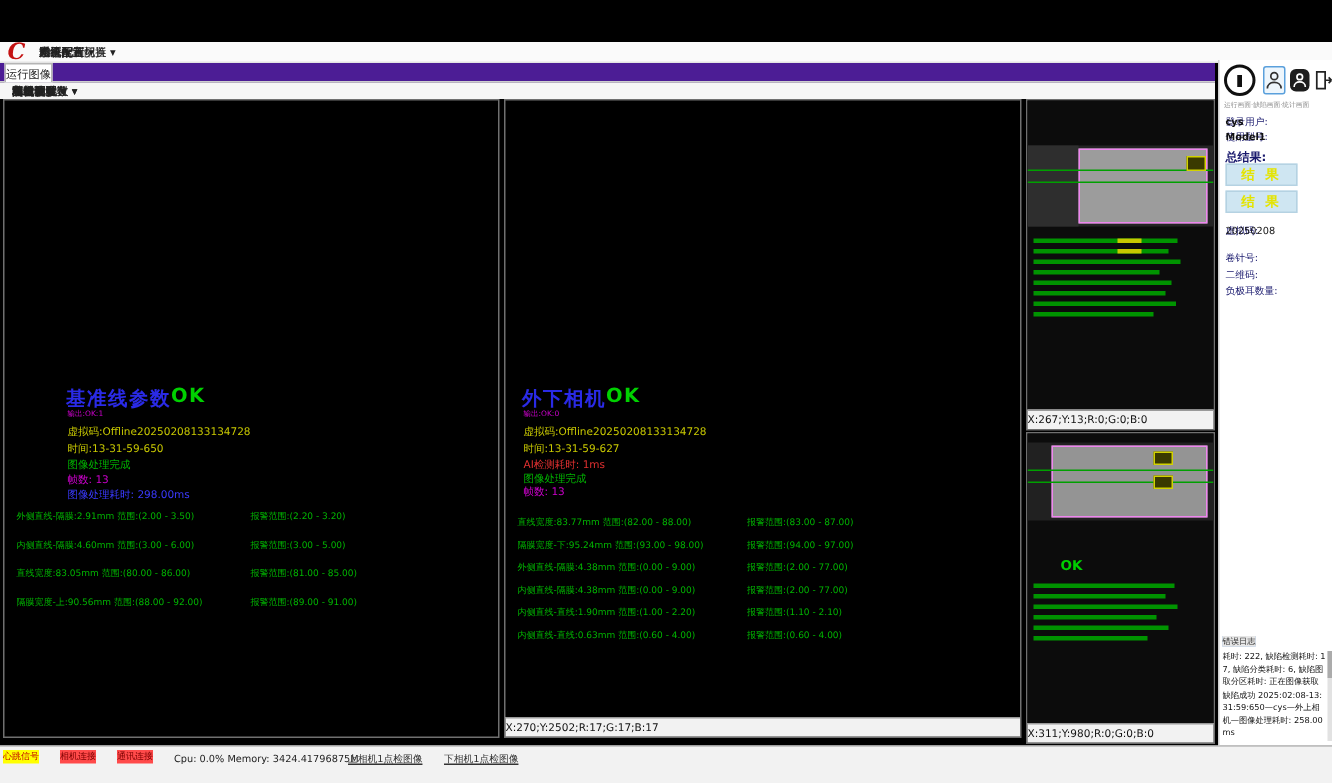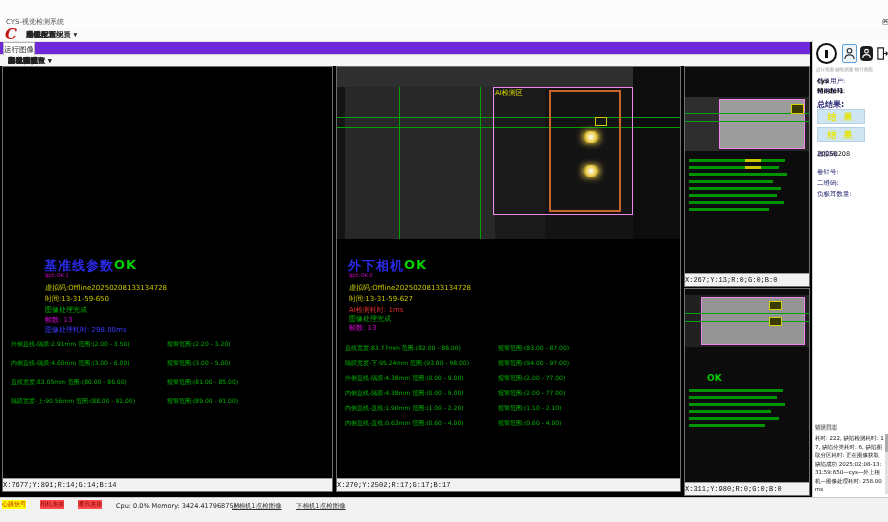--- a/index.html
+++ b/index.html
@@ -10,35 +10,35 @@
   
   .titlebar{left:0;top:0;width:888px;height:28px;background:#fcfcfc;}
   .win-title{left:6px;top:17px;font-size:7px;color:#555;white-space:nowrap;}
   .wincontrols{right:6px;top:17px;display:flex;position:absolute;gap:11px;font-size:8px;color:#666;}
   .wincontrols span{position:static;cursor:default;}
   .menubar{left:0;top:28px;width:888px;height:14px;background:#fafafa;border-bottom:1px solid #e4e4e4;}
   .logo{left:5px;top:-3px;font-size:15px;font-weight:bold;font-style:italic;color:#c41212;
         font-family:"DejaVu Serif",serif;}
   .menu-items{left:26px;top:0;height:14px;display:flex;position:absolute;gap:9px;align-items:center;}
   .menu-items span{position:static;font-size:7.5px;color:#222;white-space:nowrap;cursor:default;}
-  .tabrow{left:0;top:42px;width:810px;height:13px;background:#6d28d9;border-bottom:1px solid #cfcfcf;}
+  .tabrow{left:0;top:42px;width:810px;height:13px;background:#4c1d95;border-bottom:1px solid #cfcfcf;}
   .tab{left:3px;top:0;height:13px;padding:0 7px;background:#fff;border:1px solid #b5b5b5;border-bottom:none;
        font-size:7.5px;line-height:13px;color:#222;white-space:nowrap;}
   .toolbar{left:0;top:55px;width:810px;height:11px;background:#f6f6f6;}
   .tool-items{left:8px;top:0;height:11px;display:flex;position:absolute;gap:8px;align-items:center;}
   .tool-items span{position:static;font-size:7.5px;color:#222;white-space:nowrap;cursor:default;}
 
   
   .panel{background:#000;border:1px solid #707070;}
   #panel-left{left:2px;top:66px;width:331px;height:426px;}
   #panel-mid{left:336px;top:66px;width:345px;height:426px;}
   #panel-st{left:684px;top:66px;width:126px;height:221px;}
   #panel-sb{left:684px;top:288px;width:126px;height:208px;}
   .coordbar{left:0;bottom:0;width:100%;height:13px;background:#f2f2f2;border-top:1px solid #9a9a9a;
-            color:#111;font-size:7px;line-height:12px;padding-left:3px;white-space:nowrap;font-family:Liberation Mono, monospace;}
+            color:#111;font-size:7px;line-height:12px;padding-left:3px;white-space:nowrap;}
 
   .photo{left:0;top:0;overflow:hidden;background:#131313;}
   #photoL{width:329px;height:172px;}
   #photoM{width:343px;height:172px;background:#141414;}
   .gline{height:1px;background:#00a000;}
   .yline{height:1px;background:#a9a900;}
   .vline{width:1px;background:#00a000;}
   .overlay-yellow{color:#d6d600;font-size:7px;white-space:nowrap;}
   .blue-label{color:#5050ff;font-size:7px;background:rgba(10,10,60,.55);border:1px solid #3333cc;
               padding:0 1px;white-space:nowrap;}
@@ -94,28 +94,20 @@
   .badge-yellow{background:#ffff00;color:#c00000;}
   .badge-red{background:#ff4a4a;color:#7c0000;}
   .sb-text{top:4px;font-size:6.5px;color:#222;white-space:nowrap;}
   .sb-link{text-decoration:underline;color:#333;cursor:default;}
 </style>
 </head>
 <body>
 
 <div id="app">
 
-  <div class="titlebar">
-    <span class="win-title">CYS-视觉检测系统</span>
-    <div class="wincontrols">
-      <span>—</span>
-      <span>▢</span>
-      <span>✕</span>
-    </div>
-  </div>
 
   <div class="menubar">
     <span class="logo">C</span>
     <div class="menu-items">
       <span>系统配置</span>
       <span>相机配置</span>
       <span>通讯配置</span>
       <span>IO手配置 ▾</span>
       <span>光源控制配置 ▾</span>
       <span>查看 ▾</span>
@@ -166,40 +158,23 @@
     </div>
     <div class="mrow" style="top:311px;">
       <span class="mtext">直线宽度:83.05mm 范围:(80.00 - 86.00)</span>
       <span class="malarm">报警范围:(81.00 - 85.00)</span>
     </div>
     <div class="mrow" style="top:330px;">
       <span class="mtext">隔膜宽度-上:90.56mm 范围:(88.00 - 92.00)</span>
       <span class="malarm">报警范围:(89.00 - 91.00)</span>
     </div>
 
-    <div class="coordbar">X:7677;Y:891;R:14;G:14;B:14</div>
   </div>
 
   <div class="panel" id="panel-mid">
-    <div class="photo" id="photoM">
-      <div style="left:0;top:0;width:343px;height:20px;background:#2f2f2f;"></div>
-      <div style="left:8px;top:20px;width:150px;height:152px;background:#282828;"></div>
-      <div style="left:158px;top:20px;width:50px;height:152px;background:#1b1b1b;"></div>
-      <div style="left:296px;top:0;width:47px;height:172px;background:#0d0d0d;"></div>
-      <div class="gline" style="left:0;top:50px;width:343px;"></div>
-      <div class="gline" style="left:0;top:60px;width:343px;"></div>
-      <div class="vline" style="left:62px;top:20px;height:152px;"></div>
-      <div class="vline" style="left:143px;top:20px;height:152px;"></div>
-      <div style="left:156px;top:20px;width:140px;height:128px;border:1px solid #ef86ef;"></div>
-      <div style="left:212px;top:23px;width:72px;height:122px;border:2px solid #c86428;"></div>
-      <div style="left:246px;top:64px;width:16px;height:12px;border-radius:2px;background:radial-gradient(circle,#ffffff 0%,#e8c83c 55%,rgba(0,0,0,0) 100%);box-shadow:0 0 6px #ffd54a;"></div>
-      <div style="left:246px;top:98px;width:16px;height:12px;border-radius:2px;background:radial-gradient(circle,#ffffff 0%,#e8c83c 55%,rgba(0,0,0,0) 100%);box-shadow:0 0 6px #ffd54a;"></div>
-      <div style="left:258px;top:50px;width:12px;height:9px;border:1px solid #cfcf00;"></div>
-      <span class="overlay-yellow" style="left:158px;top:21px;">AI检测区</span>
-    </div>
 
     <span class="cam-title" style="left:11px;top:190px;">
       <span style="position:static;">外下相机</span><span class="ok">OK</span>
     </span>
     <span class="out-line" style="left:12px;top:205px;">输出:OK:0</span>
     <span class="info c-yellow" style="left:12px;top:216px;">虚拟码:Offline20250208133134728</span>
     <span class="info c-yellow" style="left:12px;top:227px;">时间:13-31-59-627</span>
     <span class="info c-red" style="left:12px;top:238px;">AI检测耗时: 1ms</span>
     <span class="info c-green" style="left:12px;top:247px;">图像处理完成</span>
     <span class="info c-magenta" style="left:12px;top:256px;">帧数: 13</span>

